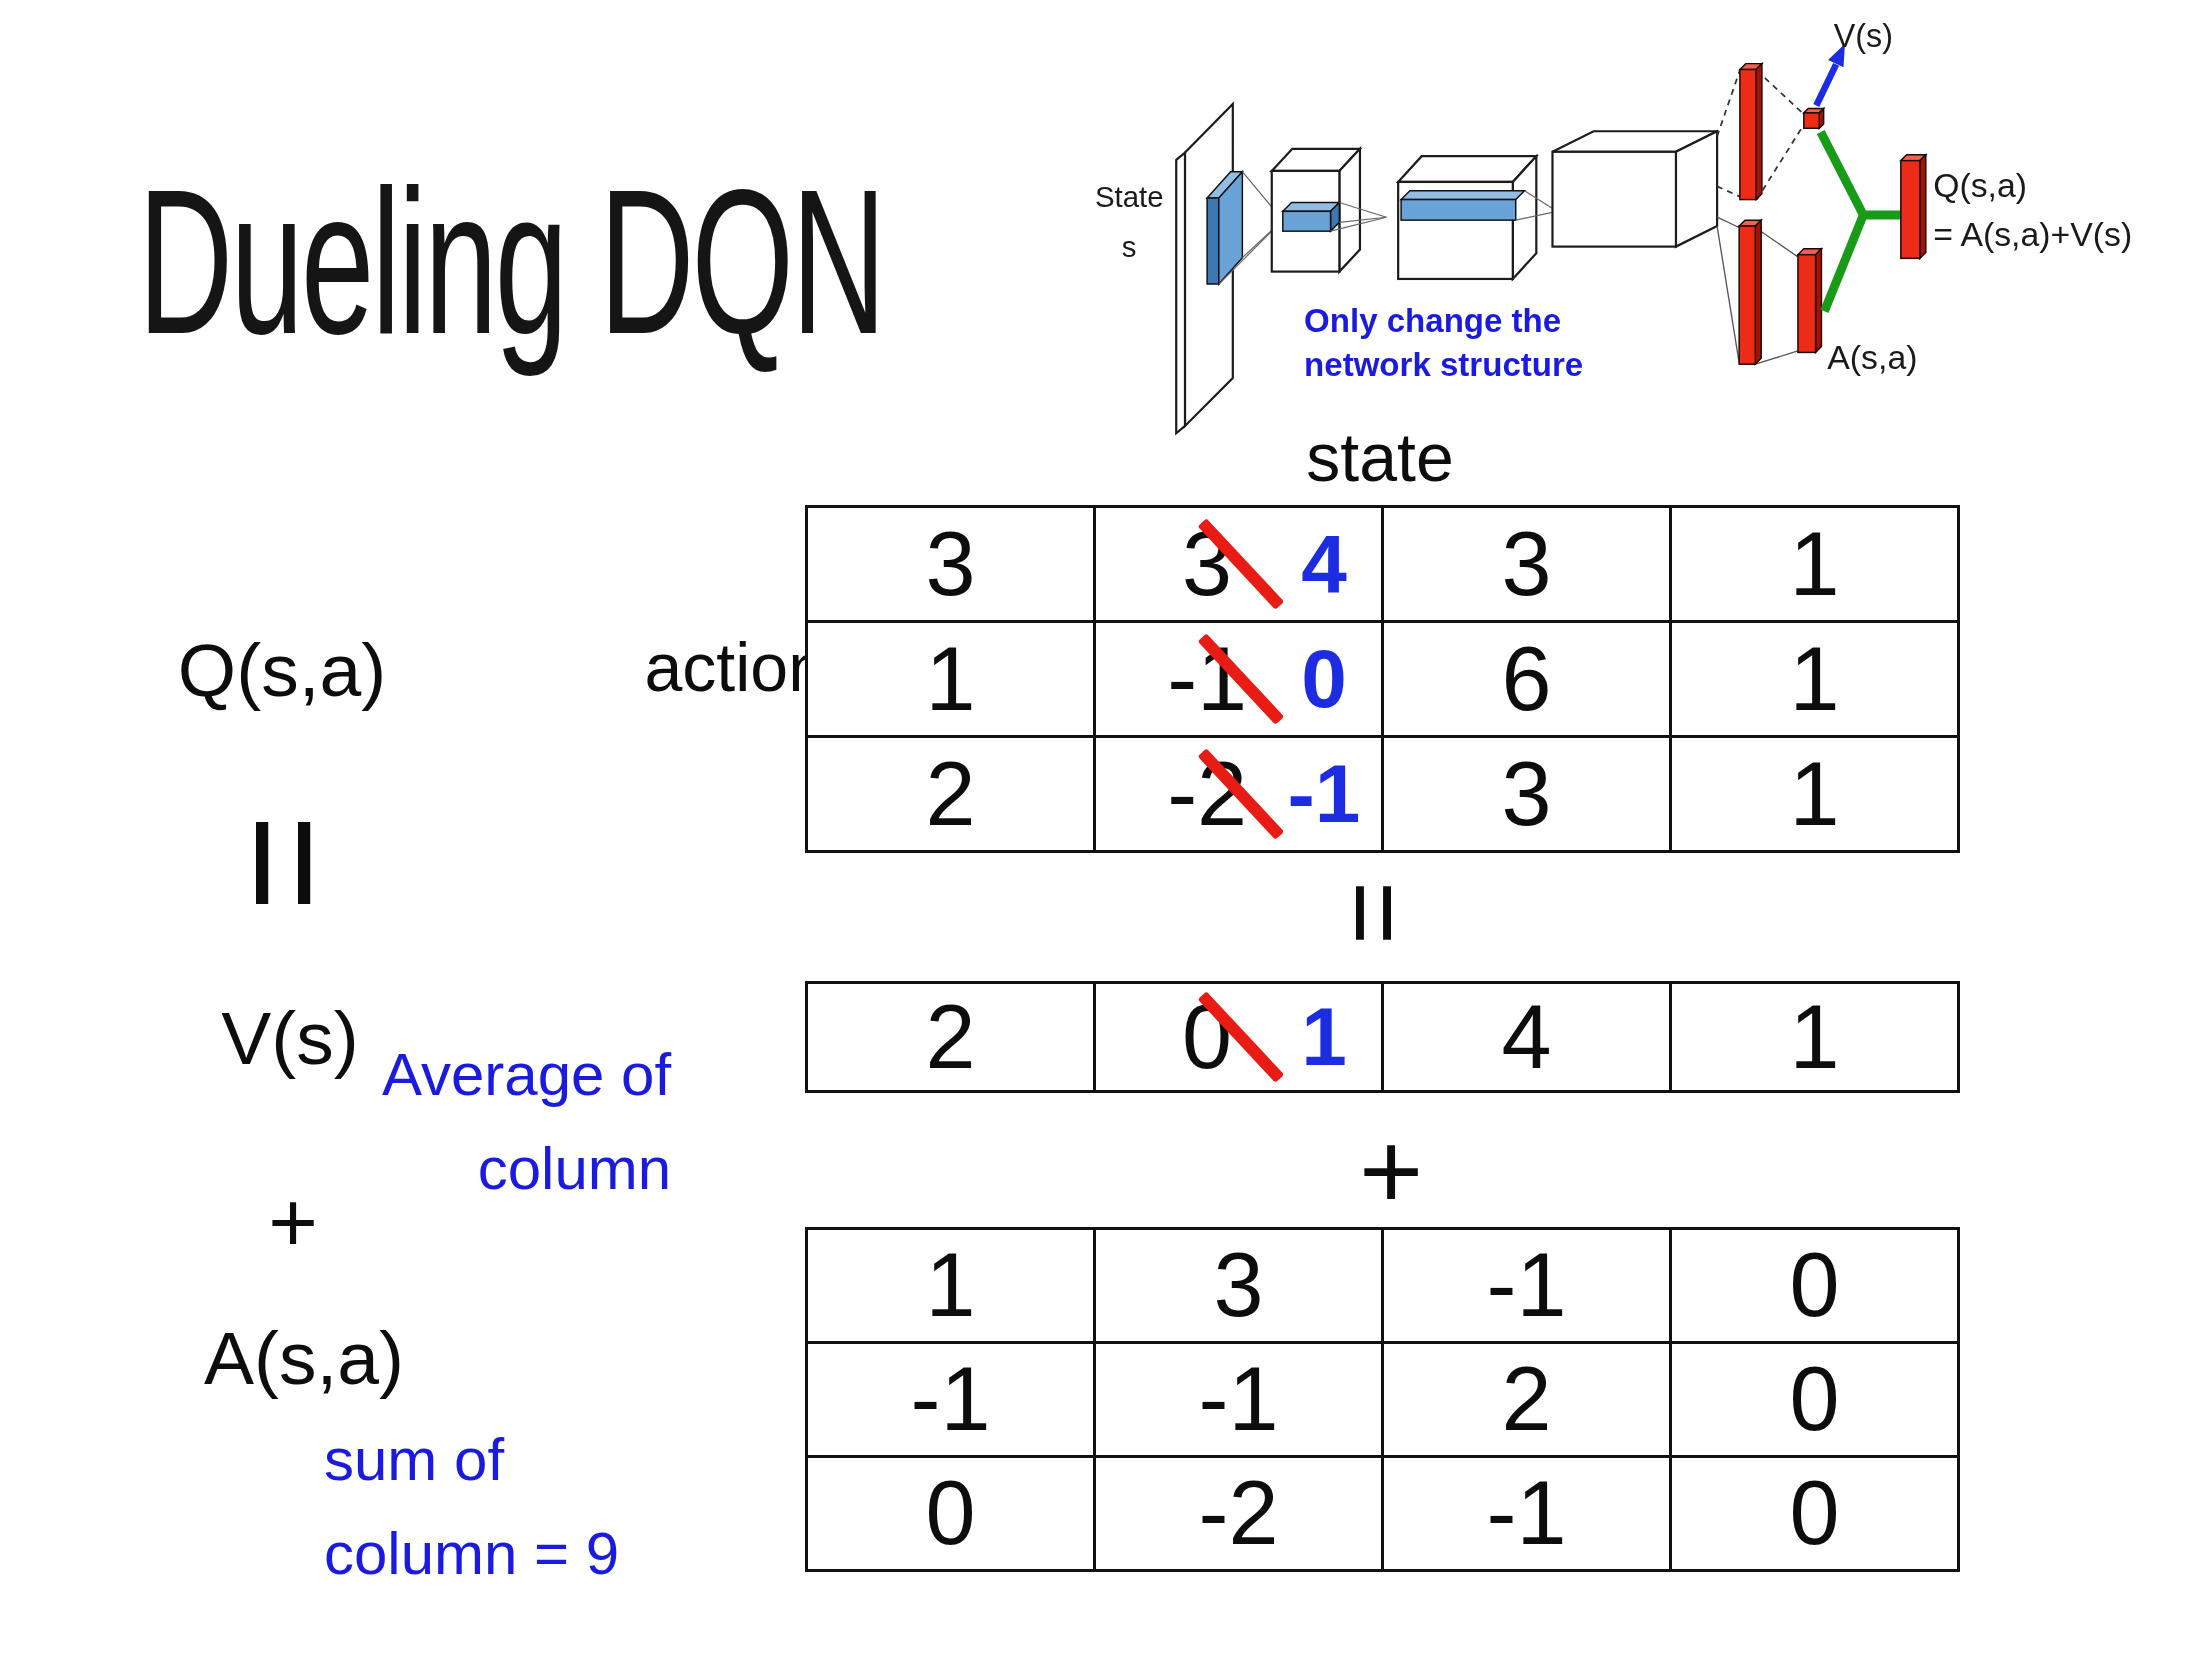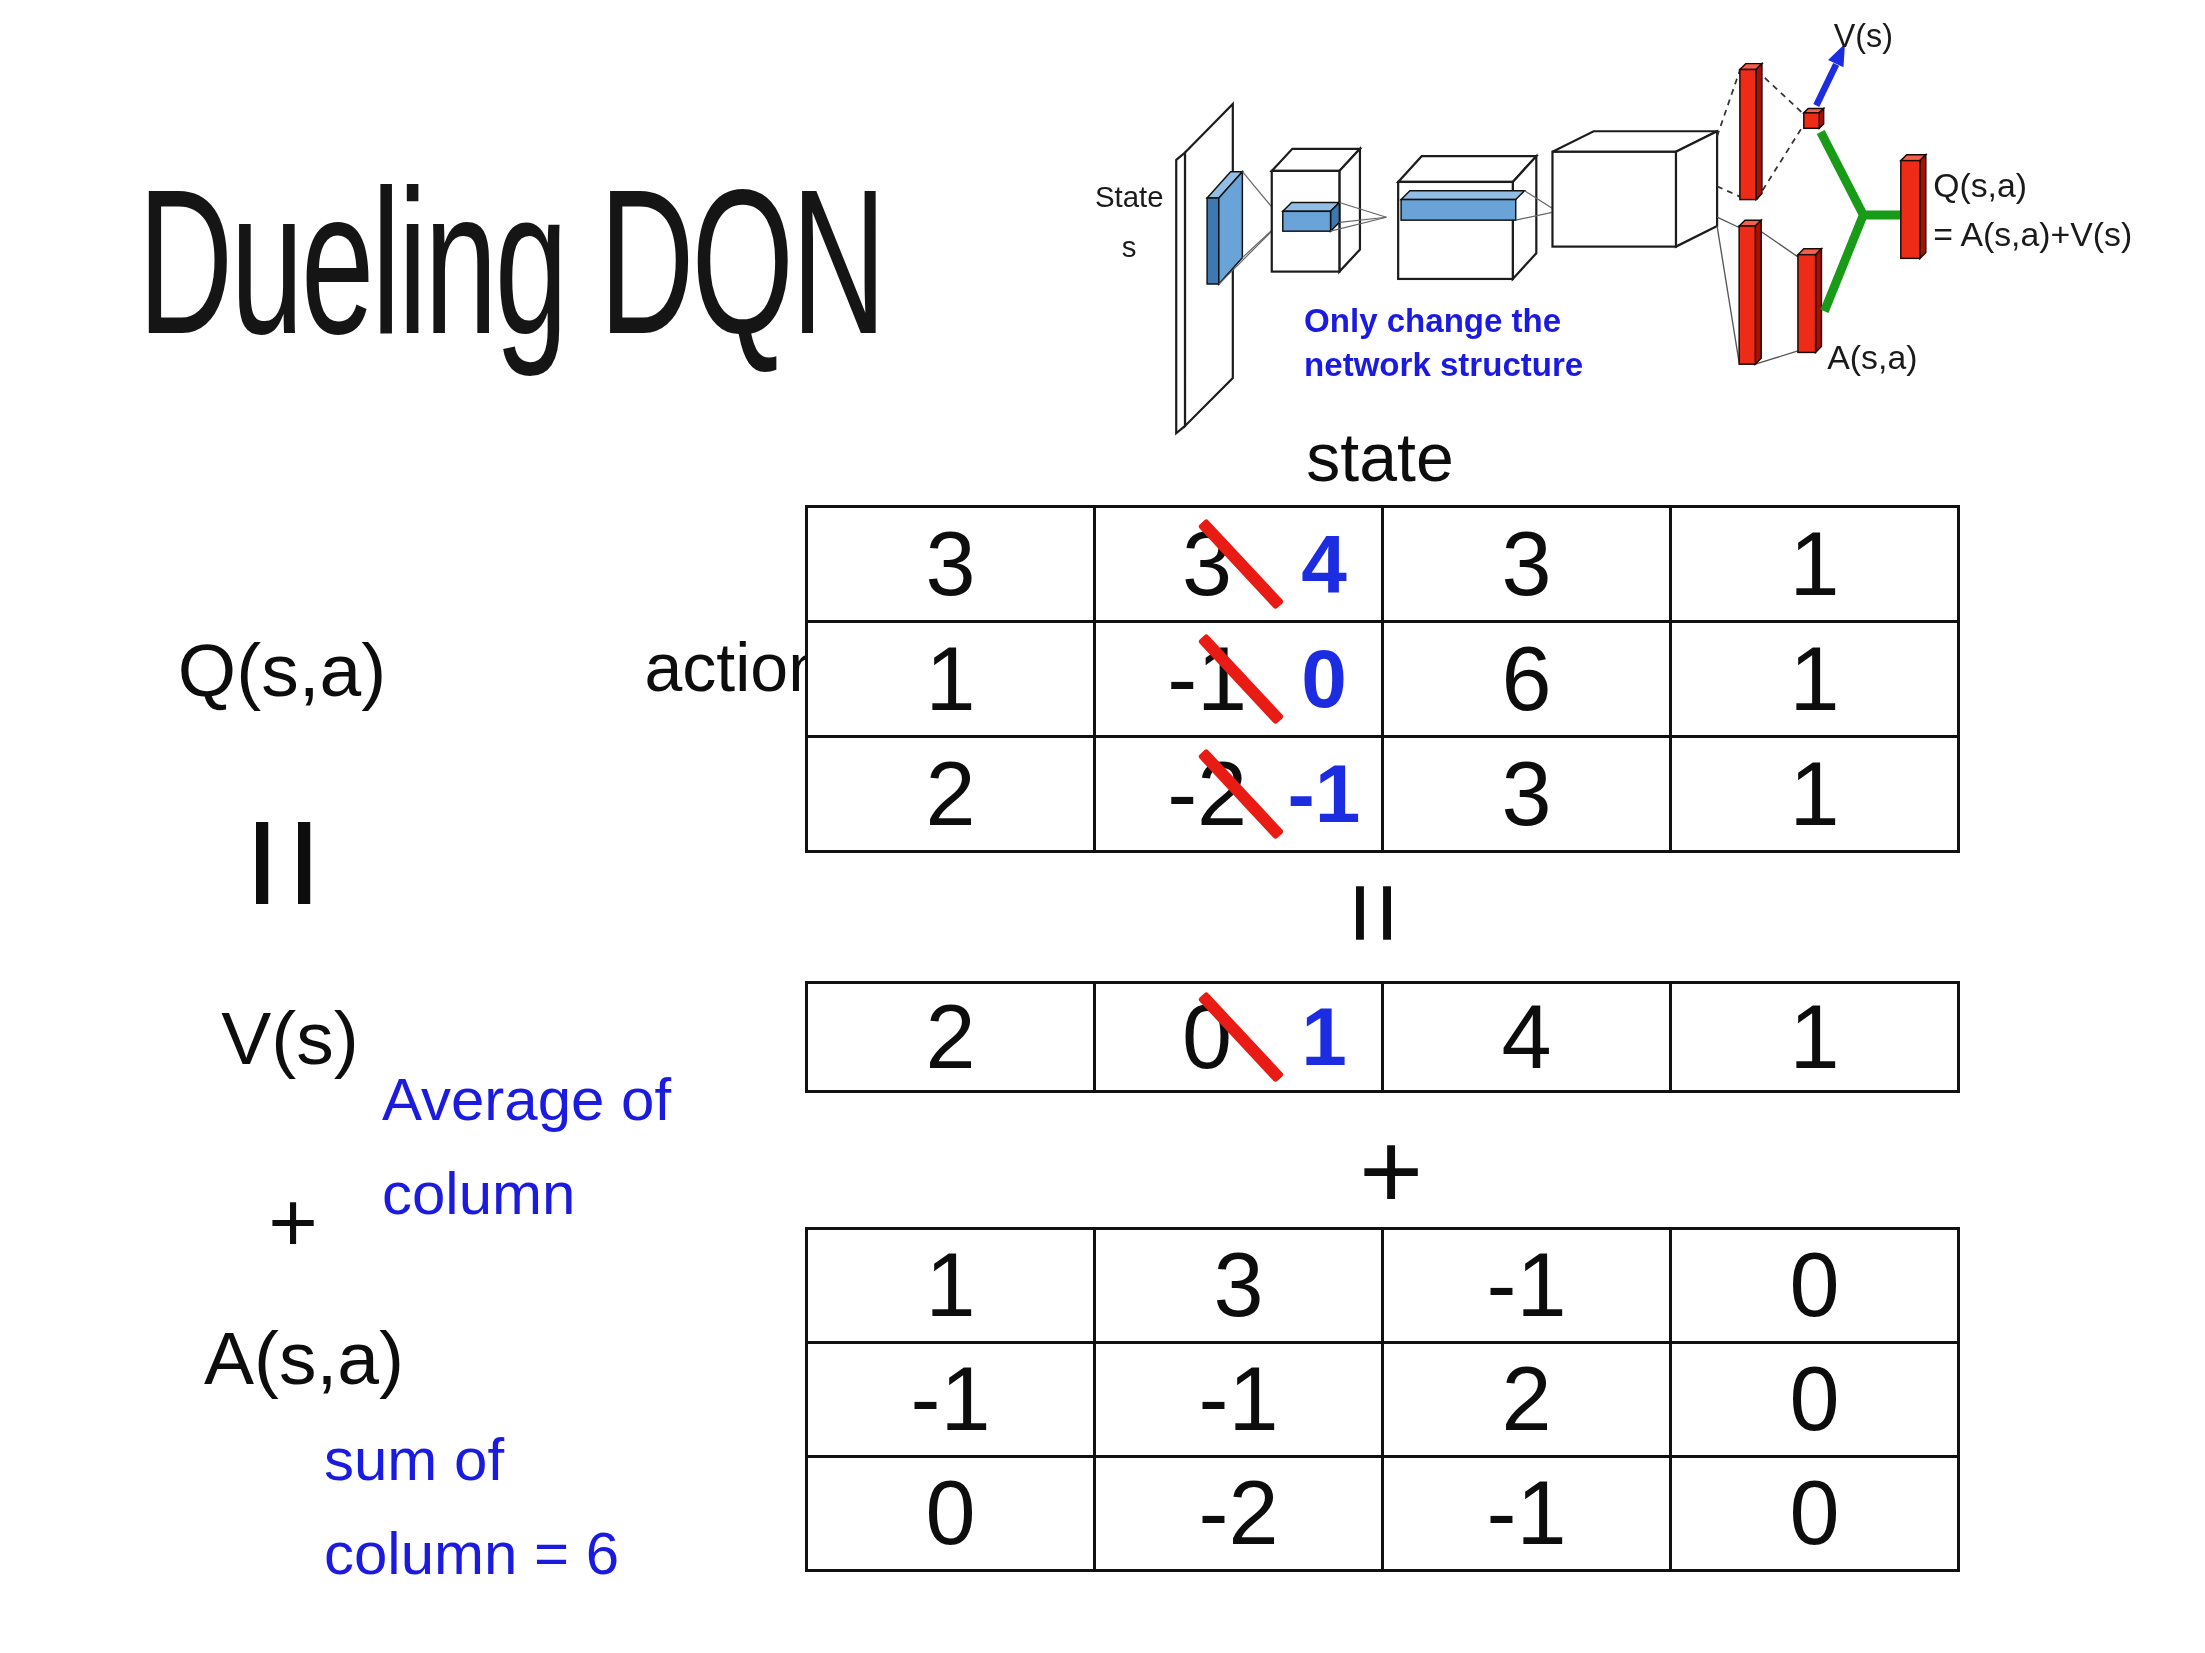--- a/index.html
+++ b/index.html
@@ -171,27 +171,27 @@
   <div class="lbl lbl-v" style="left:290px;top:1038px;">V(s)</div>
   <div class="lbl plus-l" style="left:293px;top:1223px;">+</div>
   <div class="lbl lbl-a" style="left:304px;top:1358px;">A(s,a)</div>
 
   <div class="lbl lbl-state" style="left:1380px;top:457px;">state</div>
   <div class="lbl lbl-action" style="left:826px;top:667px;transform:translate(-100%,-50%);">action</div>
 
   <div class="lbl rot-eq-c" style="left:1376px;top:913px;">=</div>
   <div class="lbl plus-c" style="left:1391px;top:1170px;">+</div>
 
-  <div class="note" style="left:382px;top:1053px;">
+  <div class="note" style="left:382px;top:1028px;text-align:right;">
     <div>Average of</div>
     <div>column</div>
   </div>
   <div class="note" style="left:324px;top:1413px;">
     <div>sum of</div>
-    <div>column = 6</div>
+    <div>column = 9</div>
   </div>
 
   <div id="q-table" class="tbl" style="left:805px;top:505px;grid-template-columns:repeat(4,288px);grid-auto-rows:115px;">
       <div class="cell">
         <span>3</span>
       </div>
       <div class="cell">
         <span class="old">3</span>
         <div class="strike"></div>
         <span class="new">4</span>

